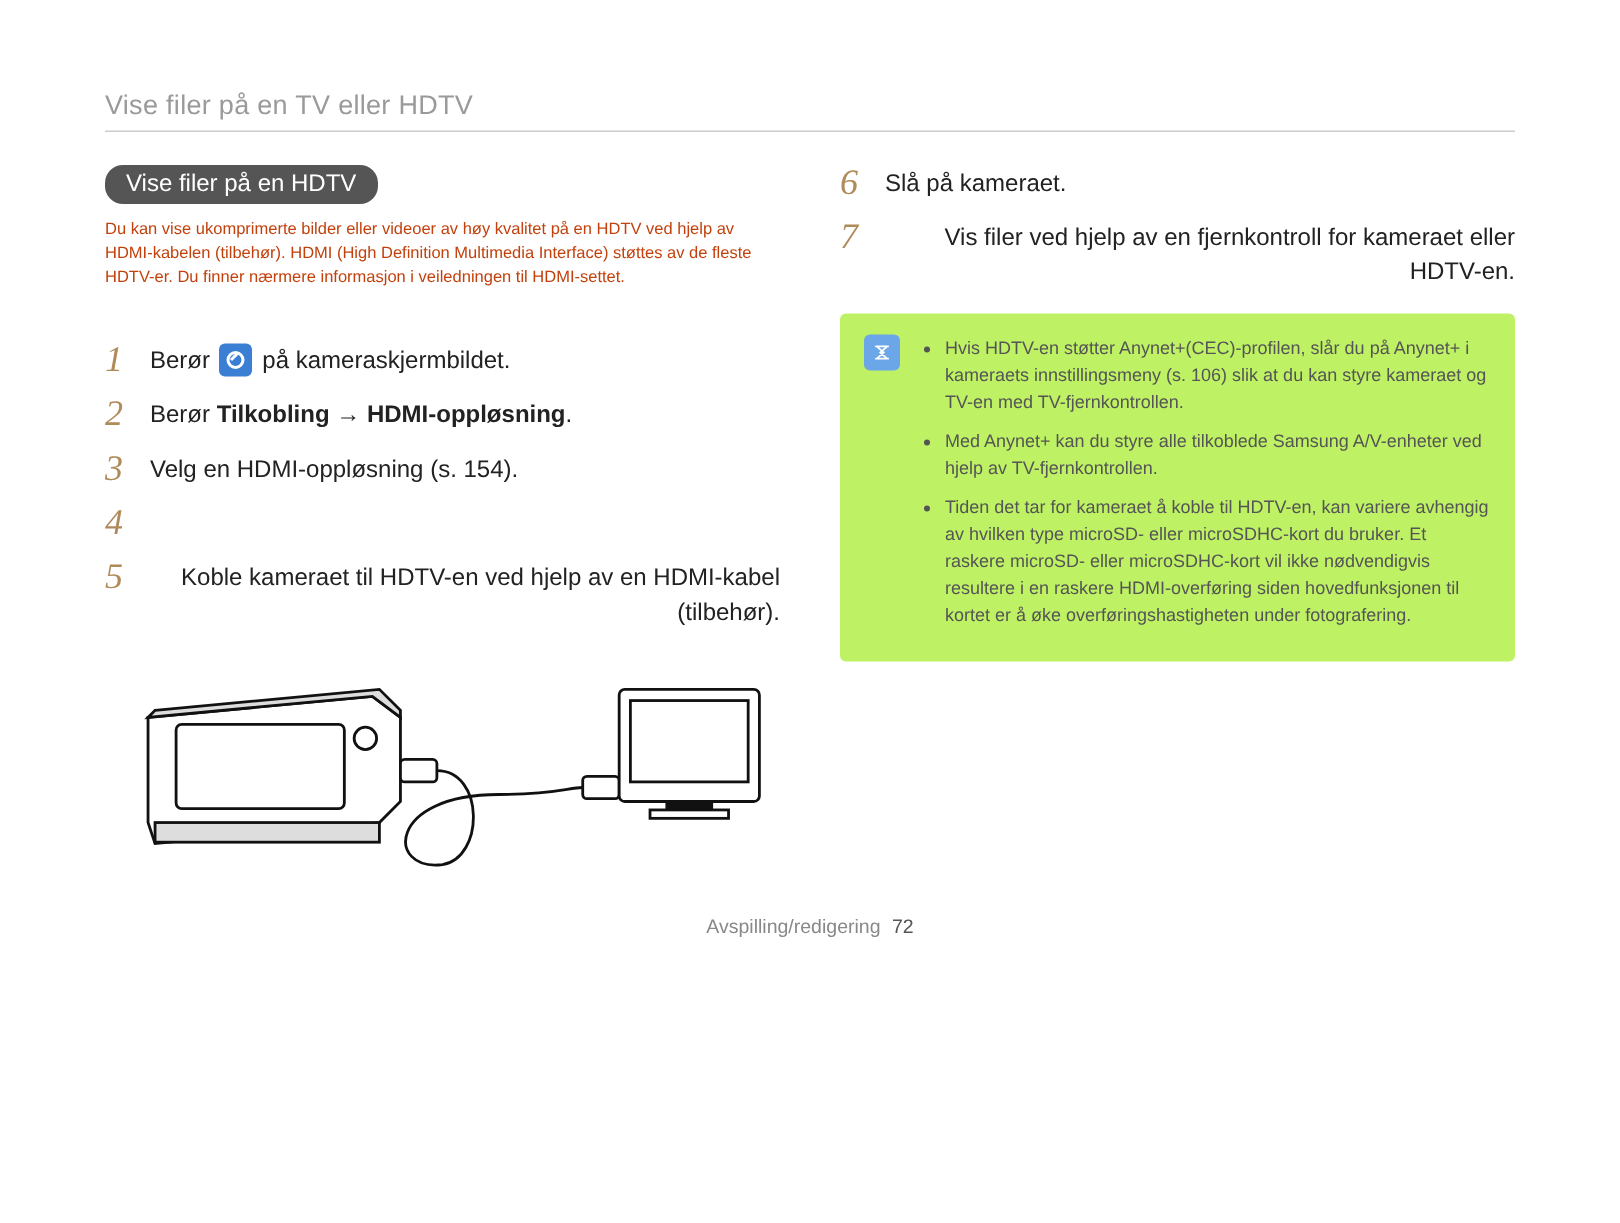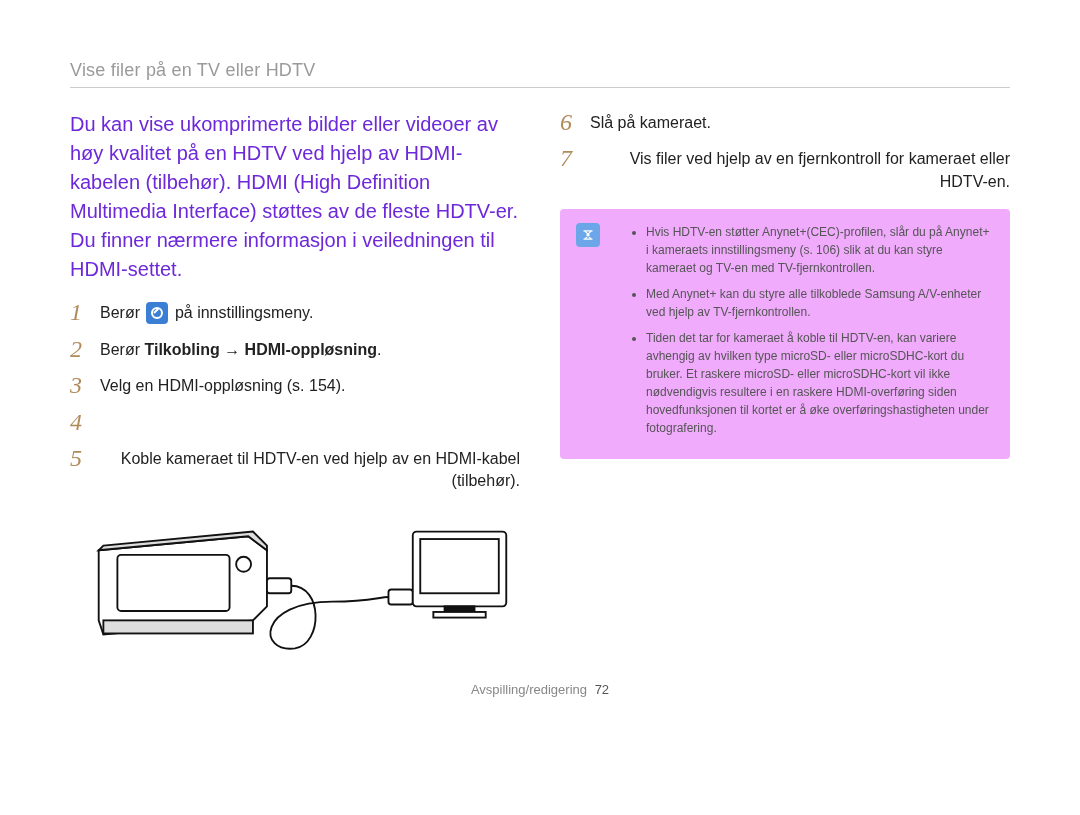--- a/index.html
+++ b/index.html
@@ -40,24 +40,24 @@
   .section-pill {
     display: inline-block;
     background: #555;
     color: #fff;
     font-size: 16px;
     padding: 4px 14px;
     border-radius: 12px;
     margin-bottom: 10px;
   }
   .intro {
-    font-size: 20px;
+    font-size: 11px;
     line-height: 1.45;
-    color: #6d28d9;
-    margin-bottom: 16px;
+    color: #c2410c;
+    margin-bottom: 34px;
   }
   .steps {
     display: flex;
     flex-direction: column;
     gap: 12px;
   }
   .step {
     display: flex;
     align-items: flex-start;
     gap: 10px;
@@ -120,22 +120,22 @@
   .sub-bullets {
     margin: 6px 0 0 0;
     padding-left: 18px;
     font-size: 14px;
     color: #444;
   }
   .sub-bullets li { margin-bottom: 4px; line-height: 1.4; }
 
   .note-box {
     display: flex;
-    gap: 30px;
-    background: #f0abfc;
+    gap: 14px;
+    background: #bef264;
     border-radius: 4px;
     padding: 14px 16px;
     margin-top: 16px;
   }
   .note-icon {
     flex-shrink: 0;
     width: 24px;
     height: 24px;
     background: #6aa6e8;
     border-radius: 4px;
@@ -163,29 +163,30 @@
 </style>
 </head>
 <body>
 
 <div class="page">
   <div class="page-title">Vise filer på en TV eller HDTV</div>
 
   <div class="cols">
 
     <div class="col">
+      <div class="section-pill">Vise filer på en HDTV</div>
       <div class="intro">Du kan vise ukomprimerte bilder eller videoer av høy kvalitet på en HDTV ved hjelp av HDMI-kabelen (tilbehør). HDMI (High Definition Multimedia Interface) støttes av de fleste HDTV-er. Du finner nærmere informasjon i veiledningen til HDMI-settet.</div>
 
       <div class="steps">
         <div class="step">
           <div class="step-num">1</div>
           <div class="step-body">
             <span>Berør</span>
             <span class="inline-icon"></span>
-            <span>på innstillingsmeny.</span>
+            <span>på kameraskjermbildet.</span>
           </div>
         </div>
 
         <div class="step">
           <div class="step-num">2</div>
           <div class="step-body">
             <span>Berør </span><span class="bold">Tilkobling → HDMI-oppløsning</span><span>.</span>
           </div>
         </div>
 

